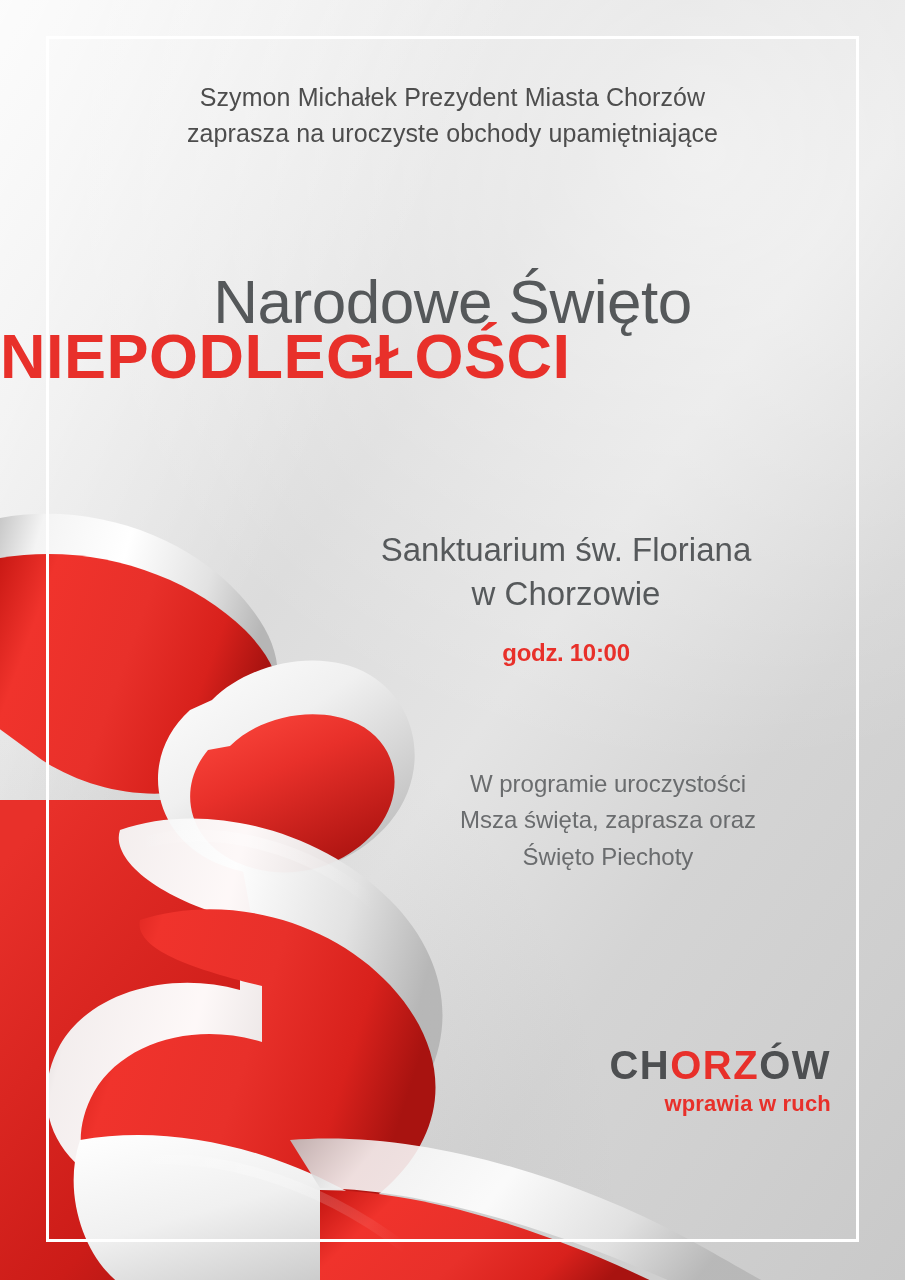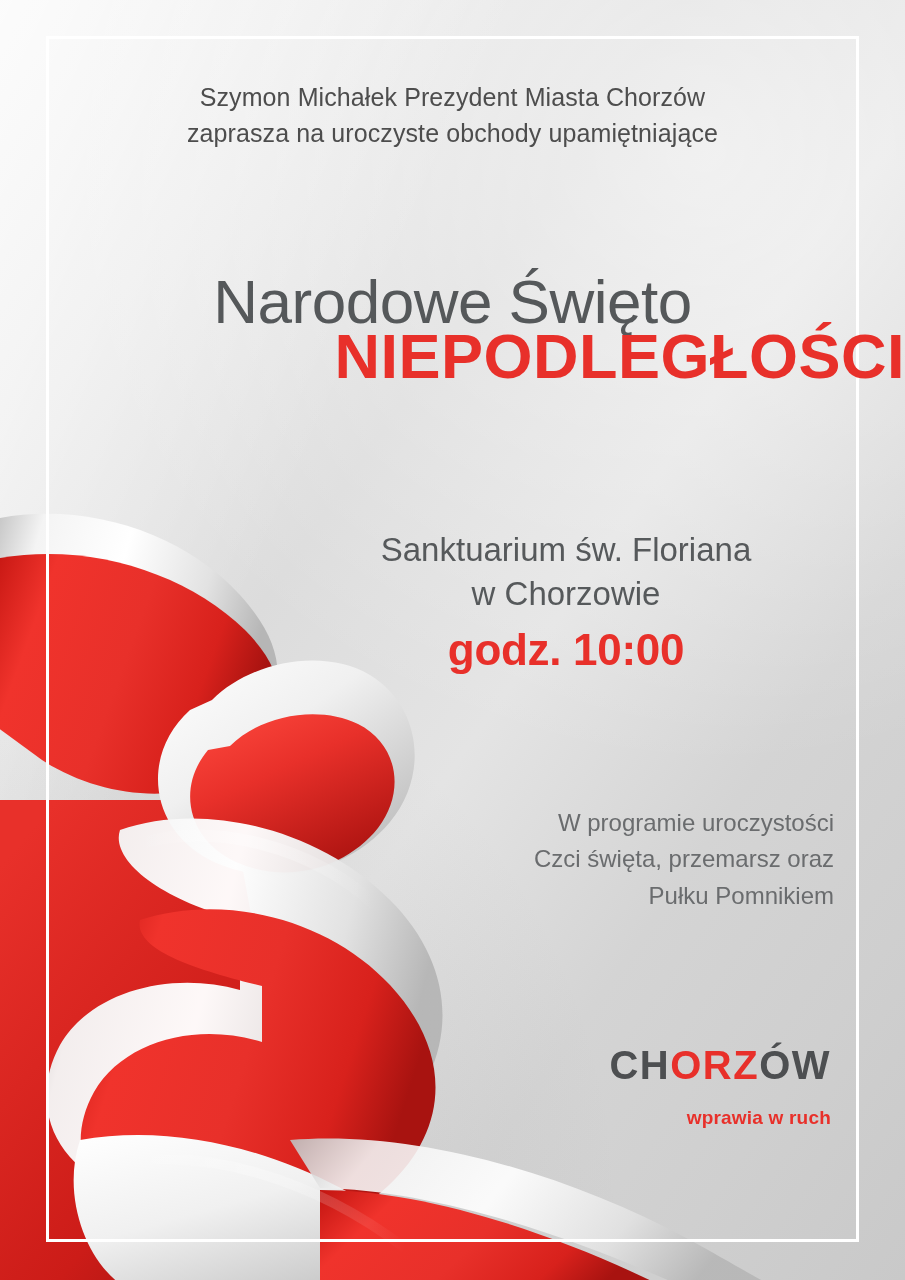--- a/index.html
+++ b/index.html
@@ -65,21 +65,21 @@
     font-size: 62px;
     line-height: 1.05;
     letter-spacing: -0.5px;
     margin-top: 31px;
   }
   .title-accent {
     position: absolute;
     top: 322px;
     left: 0;
     width: 905px;
-    text-align: right;
+    text-align: left;
     color: #e8302a;
     font-size: 63px;
     font-weight: bold;
     letter-spacing: 0.5px;
     line-height: 1.1;
   }
 
   .details {
     position: absolute;
     left: 300px;
@@ -93,33 +93,33 @@
     line-height: 1.15;
     letter-spacing: -0.3px;
   }
   .place {
     margin-top: 28px;
     color: #56595b;
     font-size: 33px;
     line-height: 1.32;
   }
   .time {
-    margin-top: 10px;
-    color: #e8302a;
-    font-size: 44px;
+    margin-top: 24px;
+    color: #e8302a;
+    font-size: 24px;
     font-weight: bold;
     letter-spacing: -0.3px;
   }
 
   .program {
     position: absolute;
     left: 382px;
-    top: 805px;
+    top: 766px;
     width: 452px;
-    text-align: right;
+    text-align: center;
     color: #6a6c6e;
     font-size: 24px;
     line-height: 1.52;
   }
 
   
   .logo {
     position: absolute;
     right: 74px;
     top: 1045px;
@@ -128,22 +128,22 @@
   .logo-word {
     font-size: 40px;
     font-weight: bold;
     letter-spacing: 1.5px;
     color: #4d4f51;
     line-height: 1;
     white-space: nowrap;
   }
   .logo-word .r-red { color: #e8302a; }
   .logo-tag {
-    margin-top: 22px;
-    font-size: 19px;
+    margin-top: 6px;
+    font-size: 22px;
     font-weight: bold;
     color: #e8302a;
     letter-spacing: 0.2px;
   }
 
   
   .ribbon {
     position: absolute;
     left: -10px;
     top: 500px;
@@ -235,22 +235,22 @@
   <div class="details">
     <div class="place">
       <div>Sanktuarium św. Floriana</div>
       <div>w Chorzowie</div>
     </div>
     <div class="time">godz. 10:00</div>
   </div>
 
   <div class="program">
     <div>W programie uroczystości</div>
-    <div>Czci święta, przemarsz oraz</div>
-    <div>Pułku Pomnikiem</div>
+    <div>Msza święta, zaprasza oraz</div>
+    <div>Święto Piechoty</div>
   </div>
 
   <div class="logo">
     <div class="logo-word">
       <span>CH</span><span class="r-red">ORZ</span><span>ÓW</span>
     </div>
     <div class="logo-tag">wprawia w ruch</div>
   </div>
 
 </div>

